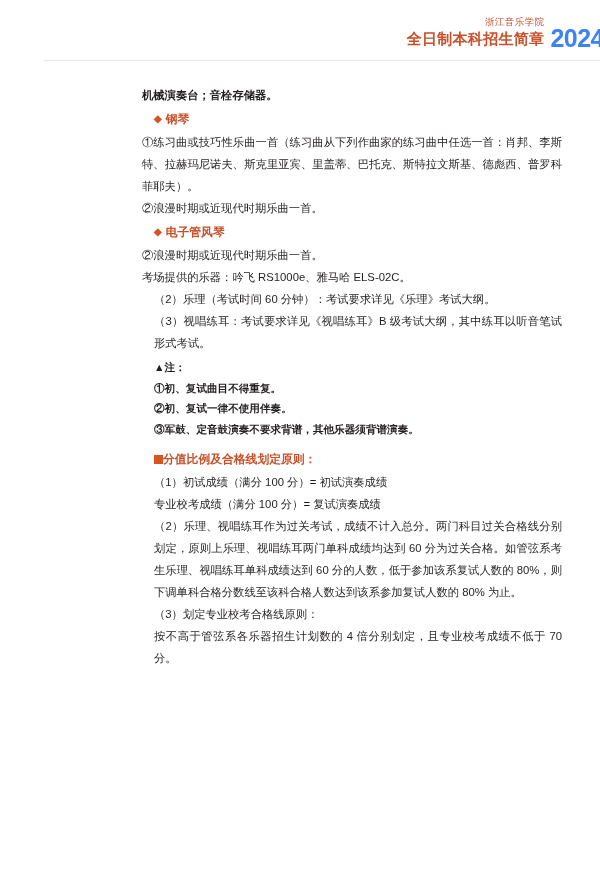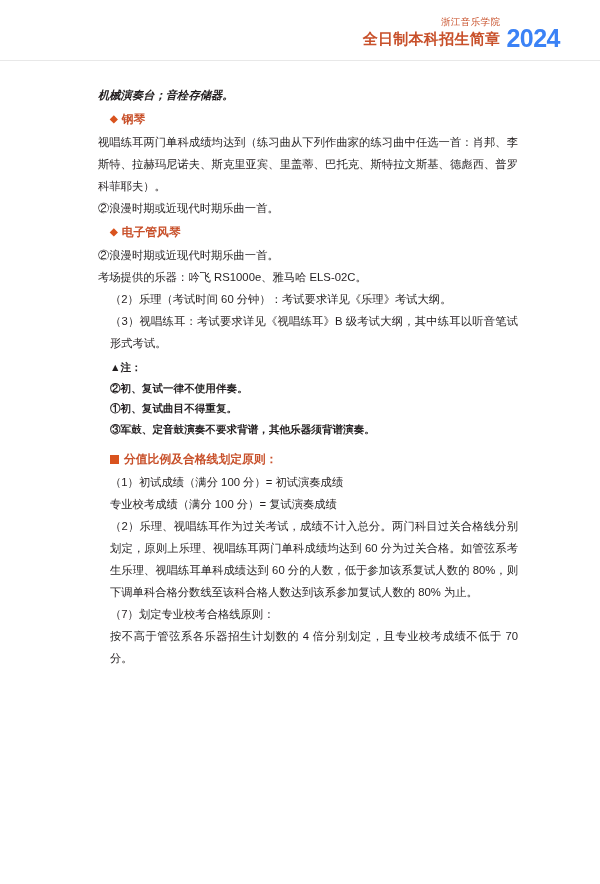--- a/index.html
+++ b/index.html
@@ -13,20 +13,21 @@
     font-family: "Liberation Sans", sans-serif;
     color: #231f20;
     position: relative;
     overflow: hidden;
   }
   .page {
     position: relative;
     width: 492px;
     height: 884px;
     box-sizing: border-box;
+    margin-left: 44px;
   }
 
   
   .header {
     position: absolute;
     top: 0;
     left: 0;
     width: 600px;
     height: 62px;
   }
@@ -82,21 +83,20 @@
     font-size: 11.3px;
     line-height: 1.95;
     color: #231f20;
   }
   .p {
     margin: 0;
     text-align: justify;
   }
   .bold {
     font-weight: bold;
-    font-style: italic;
   }
   .indent-1em { padding-left: 12px; }
 
   
   .sec-head {
     color: #c8502a;
     font-weight: bold;
     font-size: 11.8px;
     margin: 2px 0 0 0;
     display: flex;
@@ -111,21 +111,20 @@
     transform: translateY(-1px);
   }
 
   
   .box-head {
     color: #c8502a;
     font-weight: bold;
     font-size: 11.8px;
     display: flex;
     align-items: center;
-    gap: 5px;
     margin-top: 8px;
     padding-left: 12px;
   }
   .sq {
     width: 9px;
     height: 9px;
     background: #d9531e;
     display: inline-block;
   }
 
@@ -183,44 +182,44 @@
   </div>
 
   <div class="content">
 
     <p class="p bold">机械演奏台；音栓存储器。</p>
 
     <div class="sec-head">
       <span class="diamond">◆</span>
       <span>钢琴</span>
     </div>
-    <p class="p">视唱练耳两门单科成绩均达到（练习曲从下列作曲家的练习曲中任选一首：肖邦、李斯特、拉赫玛尼诺夫、斯克里亚宾、里盖蒂、巴托克、斯特拉文斯基、德彪西、普罗科菲耶夫）。</p>
+    <p class="p">①练习曲或技巧性乐曲一首（练习曲从下列作曲家的练习曲中任选一首：肖邦、李斯特、拉赫玛尼诺夫、斯克里亚宾、里盖蒂、巴托克、斯特拉文斯基、德彪西、普罗科菲耶夫）。</p>
     <p class="p">②浪漫时期或近现代时期乐曲一首。</p>
 
     <div class="sec-head">
       <span class="diamond">◆</span>
       <span>电子管风琴</span>
     </div>
     <p class="p">②浪漫时期或近现代时期乐曲一首。</p>
     <p class="p">考场提供的乐器：吟飞 RS1000e、雅马哈 ELS-02C。</p>
 
     <p class="p indent-1em">（2）乐理（考试时间 60 分钟）：考试要求详见《乐理》考试大纲。</p>
     <p class="p indent-1em">（3）视唱练耳：考试要求详见《视唱练耳》B 级考试大纲，其中练耳以听音笔试形式考试。</p>
 
     <div class="note-head">▲注：</div>
+    <div class="note-line">①初、复试曲目不得重复。</div>
     <div class="note-line">②初、复试一律不使用伴奏。</div>
-    <div class="note-line">①初、复试曲目不得重复。</div>
     <div class="note-line">③军鼓、定音鼓演奏不要求背谱，其他乐器须背谱演奏。</div>
 
     <div class="box-head">
       <span class="sq"></span>
       <span>分值比例及合格线划定原则：</span>
     </div>
 
     <p class="p indent-1em">（1）初试成绩（满分 100 分）= 初试演奏成绩</p>
     <p class="p indent-1em">专业校考成绩（满分 100 分）= 复试演奏成绩</p>
     <p class="p indent-1em">（2）乐理、视唱练耳作为过关考试，成绩不计入总分。两门科目过关合格线分别划定，原则上乐理、视唱练耳两门单科成绩均达到 60 分为过关合格。如管弦系考生乐理、视唱练耳单科成绩达到 60 分的人数，低于参加该系复试人数的 80%，则下调单科合格分数线至该科合格人数达到该系参加复试人数的 80% 为止。</p>
-    <p class="p indent-1em">（7）划定专业校考合格线原则：</p>
+    <p class="p indent-1em">（3）划定专业校考合格线原则：</p>
     <p class="p indent-1em">按不高于管弦系各乐器招生计划数的 4 倍分别划定，且专业校考成绩不低于 70 分。</p>
   </div>
 
 
 </div>
 
 </body></html>

